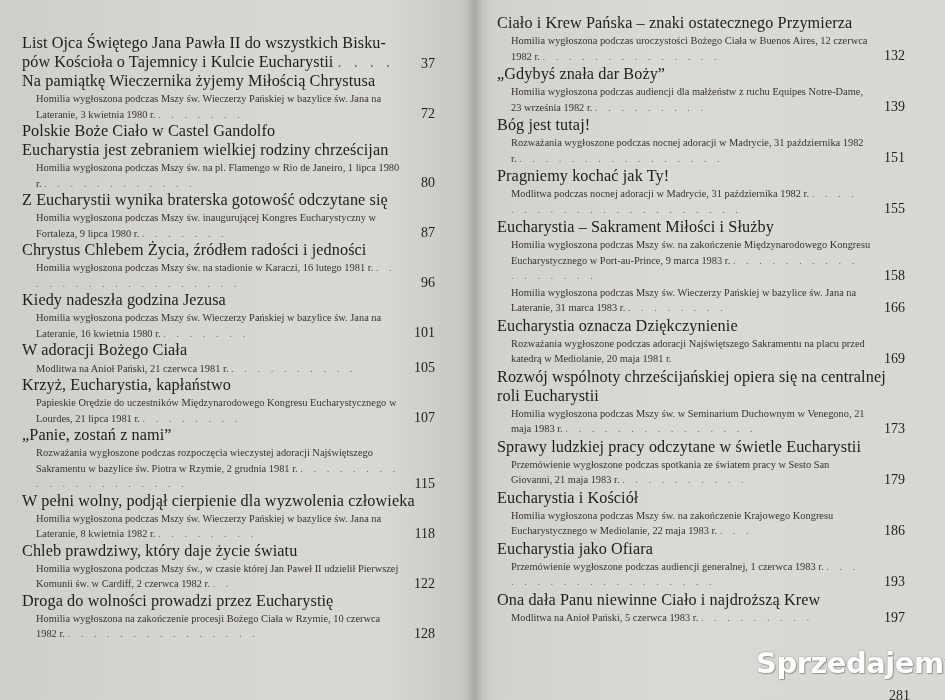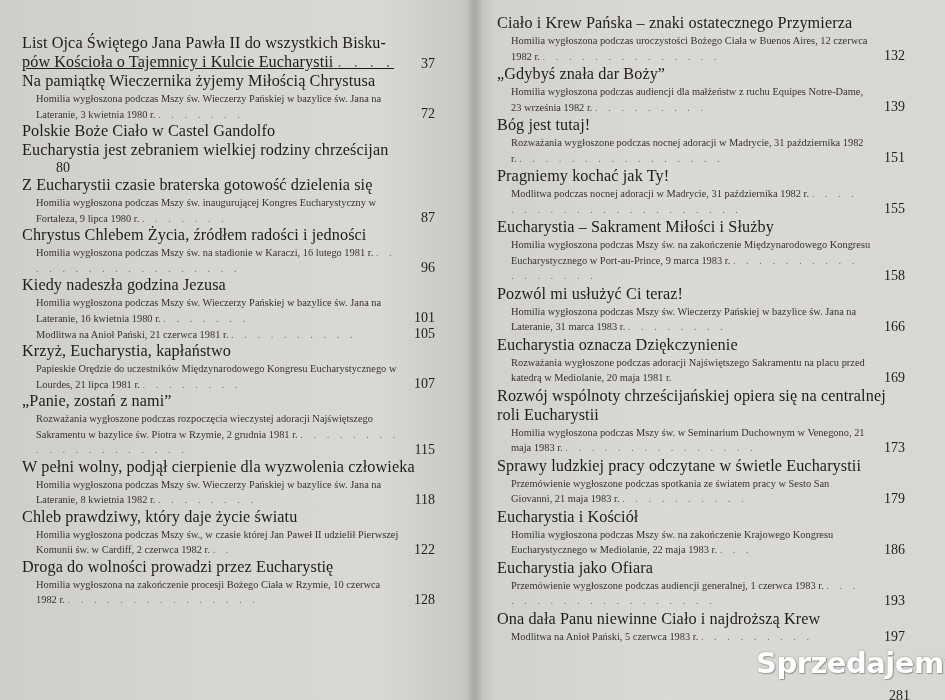--- a/index.html
+++ b/index.html
@@ -41,21 +41,21 @@
     flex:1;
     font-size:10.4px; line-height:15.5px; color:#36332f;
   }
   .leader { letter-spacing:4px; color:#6c6a66; }
   .pnum {
     width:34px; text-align:right;
     font-size:14px; line-height:16px; color:#1f1d1b;
     padding-bottom:0;
   }
   .title-row { display:flex; align-items:flex-end; }
-  .title-row .title { flex:1;text-decoration:underline; }
+  .title-row .title { flex:1; }
   .left-entries .entry:nth-child(1) { }
   .right-entries .entry { margin-bottom:1px; }
   .page-number {
     position:absolute; right:35px; bottom:-4px;
     font-size:14px; color:#2a2826;
   }
   .watermark {
     position:absolute; left:756px; top:646px;
     display:flex; align-items:center;
   }
@@ -89,26 +89,27 @@
         </div>
       </div>
 
       <div class="entry">
         <div class="title">Polskie Boże Ciało w Castel Gandolfo</div>
       </div>
 
       <div class="entry">
         <div class="title">Eucharystia jest zebraniem wielkiej rodziny chrześcijan</div>
         <div class="desc-wrap">
+          <div class="desc"><span>Homilia wygłoszona podczas Mszy św. na pl. Flamengo w Rio de Janeiro, 1 lipca 1980 r.</span> <span class="leader">. . . . . . . . . . . .</span></div>
           <div class="pnum">80</div>
         </div>
       </div>
 
       <div class="entry">
-        <div class="title">Z Eucharystii czasie braterska gotowość dzielenia się</div>
+        <div class="title">Z Eucharystii wynika braterska gotowość odczytane się</div>
         <div class="desc-wrap">
           <div class="desc"><span>Homilia wygłoszona podczas Mszy św. inaugurującej Kongres Eucharystyczny w Fortaleza, 9 lipca 1980 r.</span> <span class="leader">. . . . . . .</span></div>
           <div class="pnum">87</div>
         </div>
       </div>
 
       <div class="entry">
         <div class="title">Chrystus Chlebem Życia, źródłem radości i jedności</div>
         <div class="desc-wrap">
           <div class="desc"><span>Homilia wygłoszona podczas Mszy św. na stadionie w Karaczi, 16 lutego 1981 r.</span> <span class="leader">. . . . . . . . . . . . . . . . . .</span></div>
@@ -118,20 +119,21 @@
 
       <div class="entry">
         <div class="title">Kiedy nadeszła godzina Jezusa</div>
         <div class="desc-wrap">
           <div class="desc"><span>Homilia wygłoszona podczas Mszy św. Wieczerzy Pańskiej w bazylice św. Jana na Lateranie, 16 kwietnia 1980 r.</span> <span class="leader">. . . . . . .</span></div>
           <div class="pnum">101</div>
         </div>
       </div>
 
       <div class="entry">
+        <div class="title">W adoracji Bożego Ciała</div>
         <div class="desc-wrap">
           <div class="desc"><span>Modlitwa na Anioł Pański, 21 czerwca 1981 r.</span> <span class="leader">. . . . . . . . . .</span></div>
           <div class="pnum">105</div>
         </div>
       </div>
 
       <div class="entry">
         <div class="title">Krzyż, Eucharystia, kapłaństwo</div>
         <div class="desc-wrap">
           <div class="desc"><span>Papieskie Orędzie do uczestników Międzynarodowego Kongresu Eucharystycznego w Lourdes, 21 lipca 1981 r.</span> <span class="leader">. . . . . . . .</span></div>
@@ -211,21 +213,20 @@
 
       <div class="entry">
         <div class="title">Eucharystia – Sakrament Miłości i Służby</div>
         <div class="desc-wrap">
           <div class="desc"><span>Homilia wygłoszona podczas Mszy św. na zakończenie Międzynarodowego Kongresu Eucharystycznego w Port-au-Prince, 9 marca 1983 r.</span> <span class="leader">. . . . . . . . . . . . . . . . .</span></div>
           <div class="pnum">158</div>
         </div>
       </div>
 
       <div class="entry">
-        <div class="title">Pozwól mi usłużyć Ci teraz!</div>
         <div class="desc-wrap">
           <div class="desc"><span>Homilia wygłoszona podczas Mszy św. Wieczerzy Pańskiej w bazylice św. Jana na Lateranie, 31 marca 1983 r.</span> <span class="leader">. . . . . . . .</span></div>
           <div class="pnum">166</div>
         </div>
       </div>
 
       <div class="entry">
         <div class="title">Eucharystia oznacza Dziękczynienie</div>
         <div class="desc-wrap">
           <div class="desc">Rozważania wygłoszone podczas adoracji Najświętszego Sakramentu na placu przed katedrą w Mediolanie, 20 maja 1981 r.</div>

